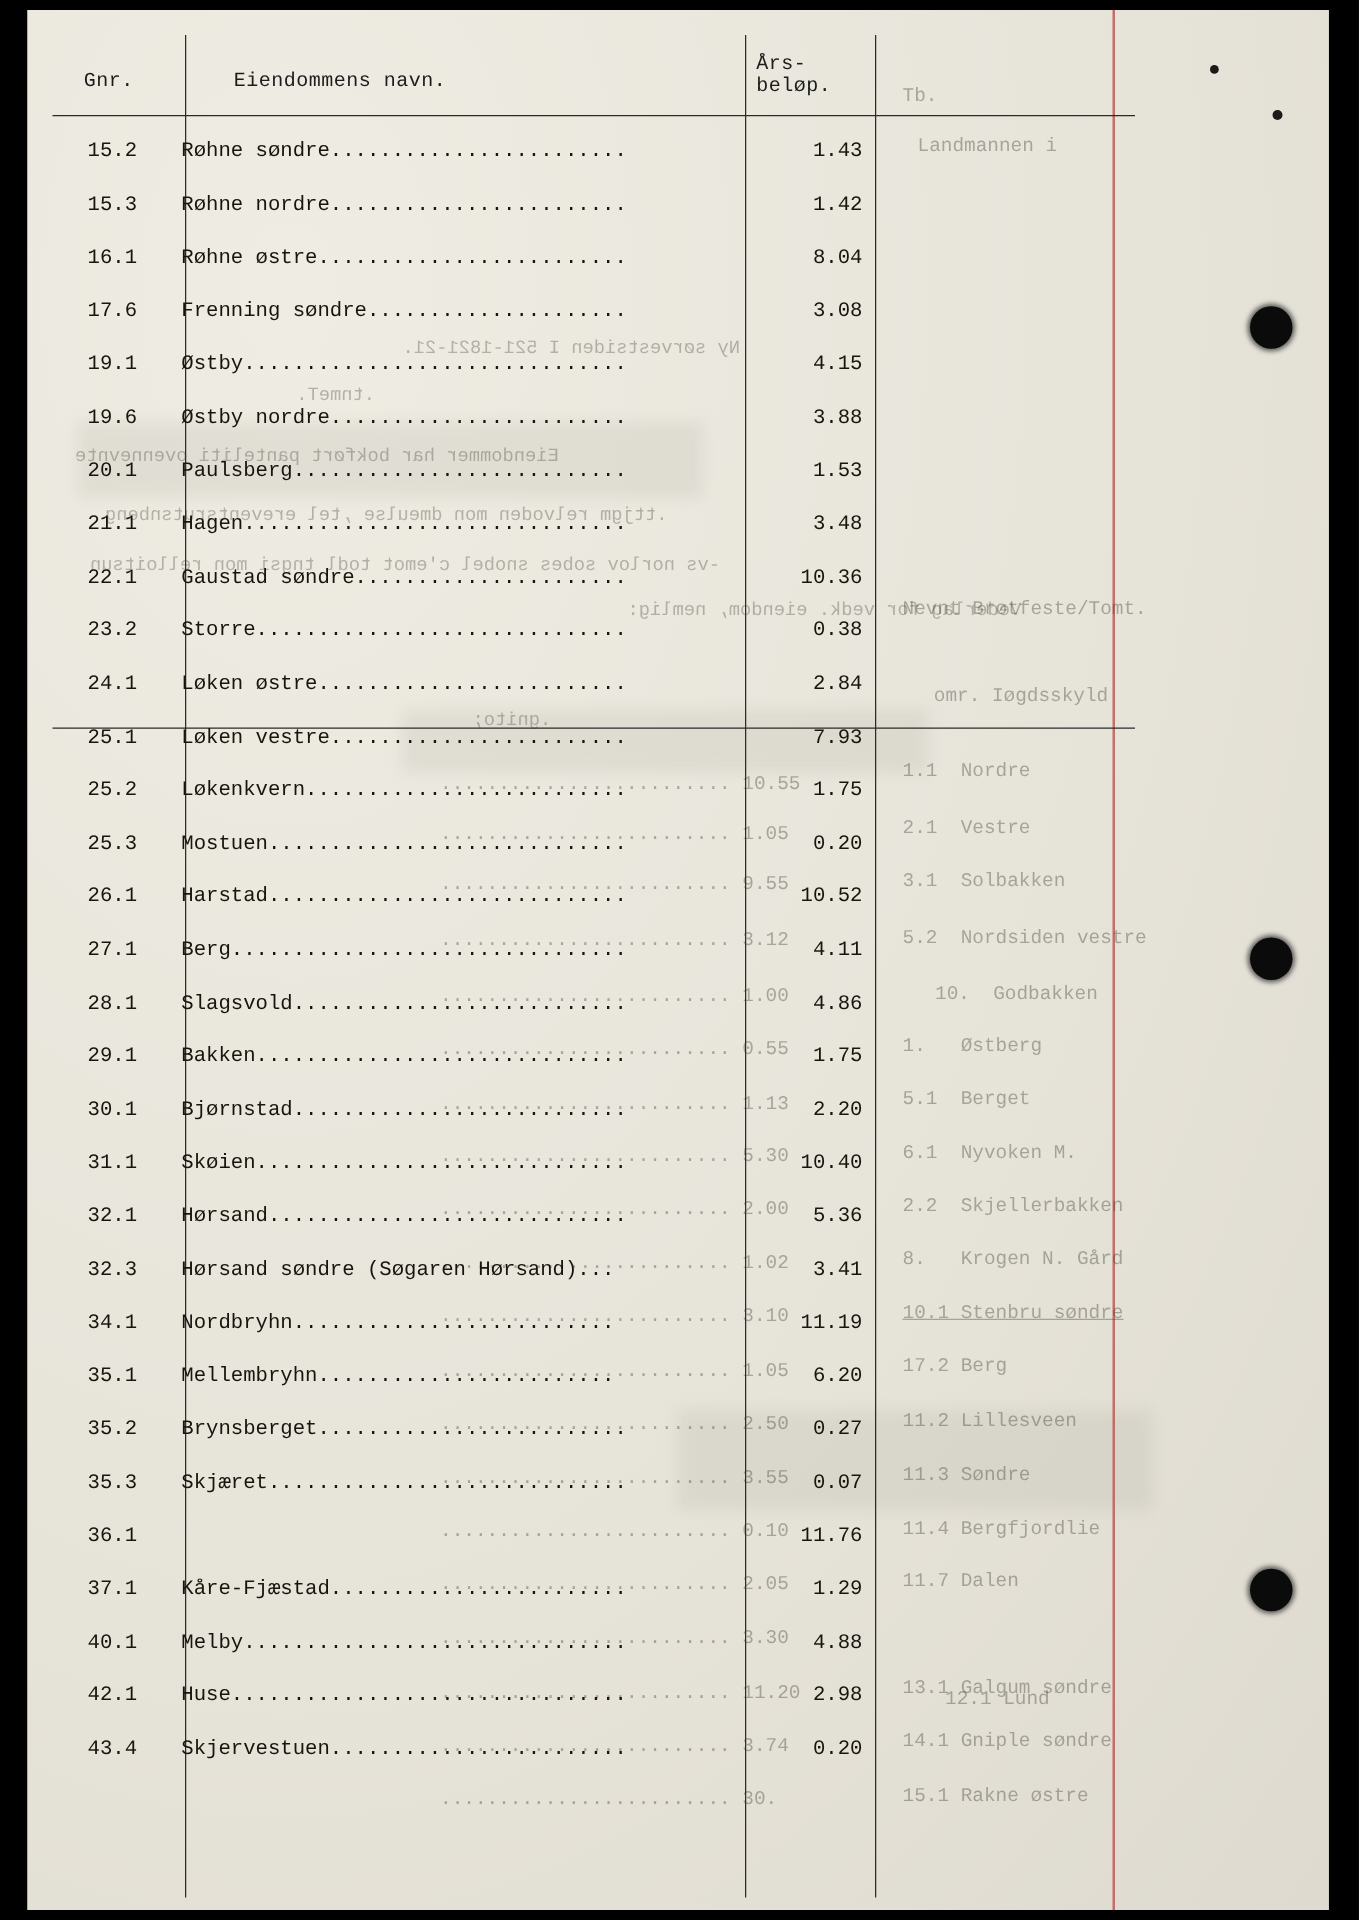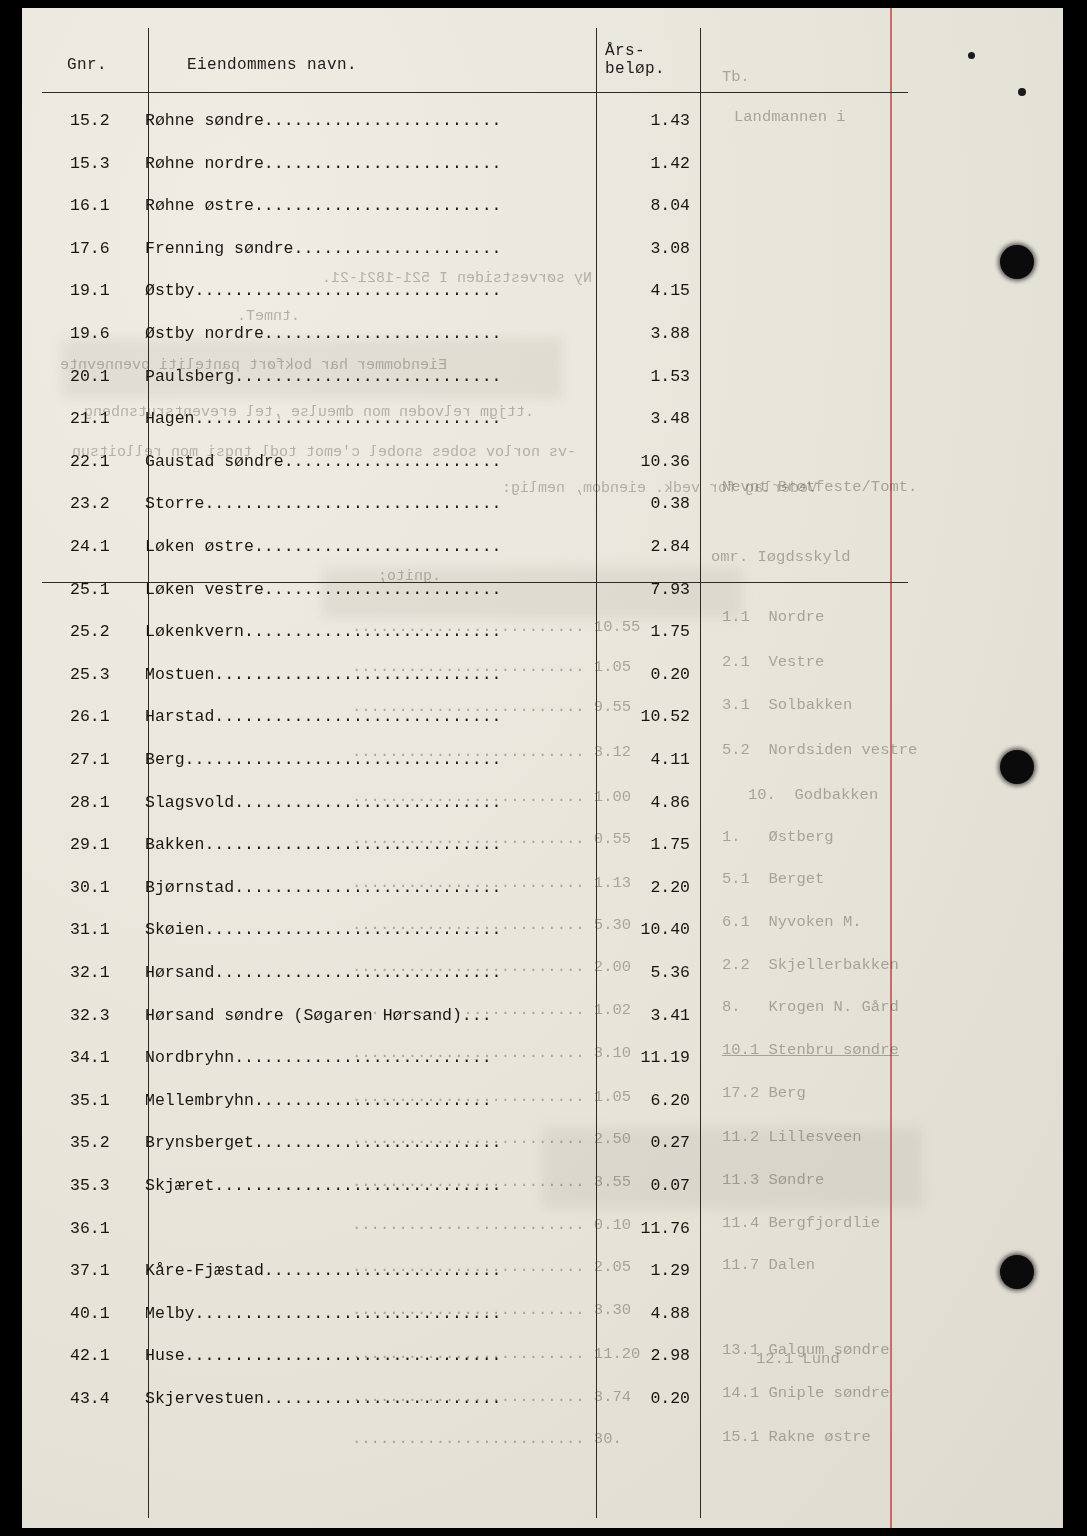--- a/index.html
+++ b/index.html
@@ -155,21 +155,21 @@
     <div class="ghost" style="left:300px; top:262px;">Ny sørvestsiden I 521-1821-21.</div>
     <div class="ghost" style="left:215px; top:300px;">.tnmeT.</div>
     <div class="ghost" style="left:62px; top:396px;">.ttjgm relvoden mon dmeulse ,tel ereventsrutsnbeng</div>
     <div class="ghost" style="left:50px; top:436px;">-vs norlov sobes snobel c'emot todl tngsi mon relloitsun</div>
     <div class="ghost" style="left:480px; top:472px;">Vederlag for vedk. eiendom, nemlig:</div>
     <div class="ghost" style="left:356px; top:560px;">.gnito;</div>
 
     <div class="ghost-right" style="left:712px; top:100px;">Landmannen i</div>
     <div class="ghost-right" style="left:700px; top:60px;">Tb.</div>
     <div class="ghost-right" style="left:700px; top:470px;">Nevnt Brøtfeste/Tomt.</div>
-    <div class="ghost-right" style="left:689px; top:540px;">omr. Iøgdsskyld</div>
+    <div class="ghost-right" style="left:725px; top:540px;">omr. Iøgdsskyld</div>
     <div class="ghost-right" style="left:700px; top:600px;">1.1  Nordre</div>
     <div class="ghost-right" style="left:700px; top:645px;">2.1  Vestre</div>
     <div class="ghost-right" style="left:700px; top:688px;">3.1  Solbakken</div>
     <div class="ghost-right" style="left:700px; top:733px;">5.2  Nordsiden vestre</div>
     <div class="ghost-right" style="left:700px; top:778px;margin-left:26px;">10.  Godbakken</div>
     <div class="ghost-right" style="left:700px; top:820px;">1.   Østberg</div>
     <div class="ghost-right" style="left:700px; top:862px;">5.1  Berget</div>
     <div class="ghost-right" style="left:700px; top:905px;">6.1  Nyvoken M.</div>
     <div class="ghost-right" style="left:700px; top:948px;">2.2  Skjellerbakken</div>
     <div class="ghost-right" style="left:700px; top:990px;">8.   Krogen N. Gård</div>

